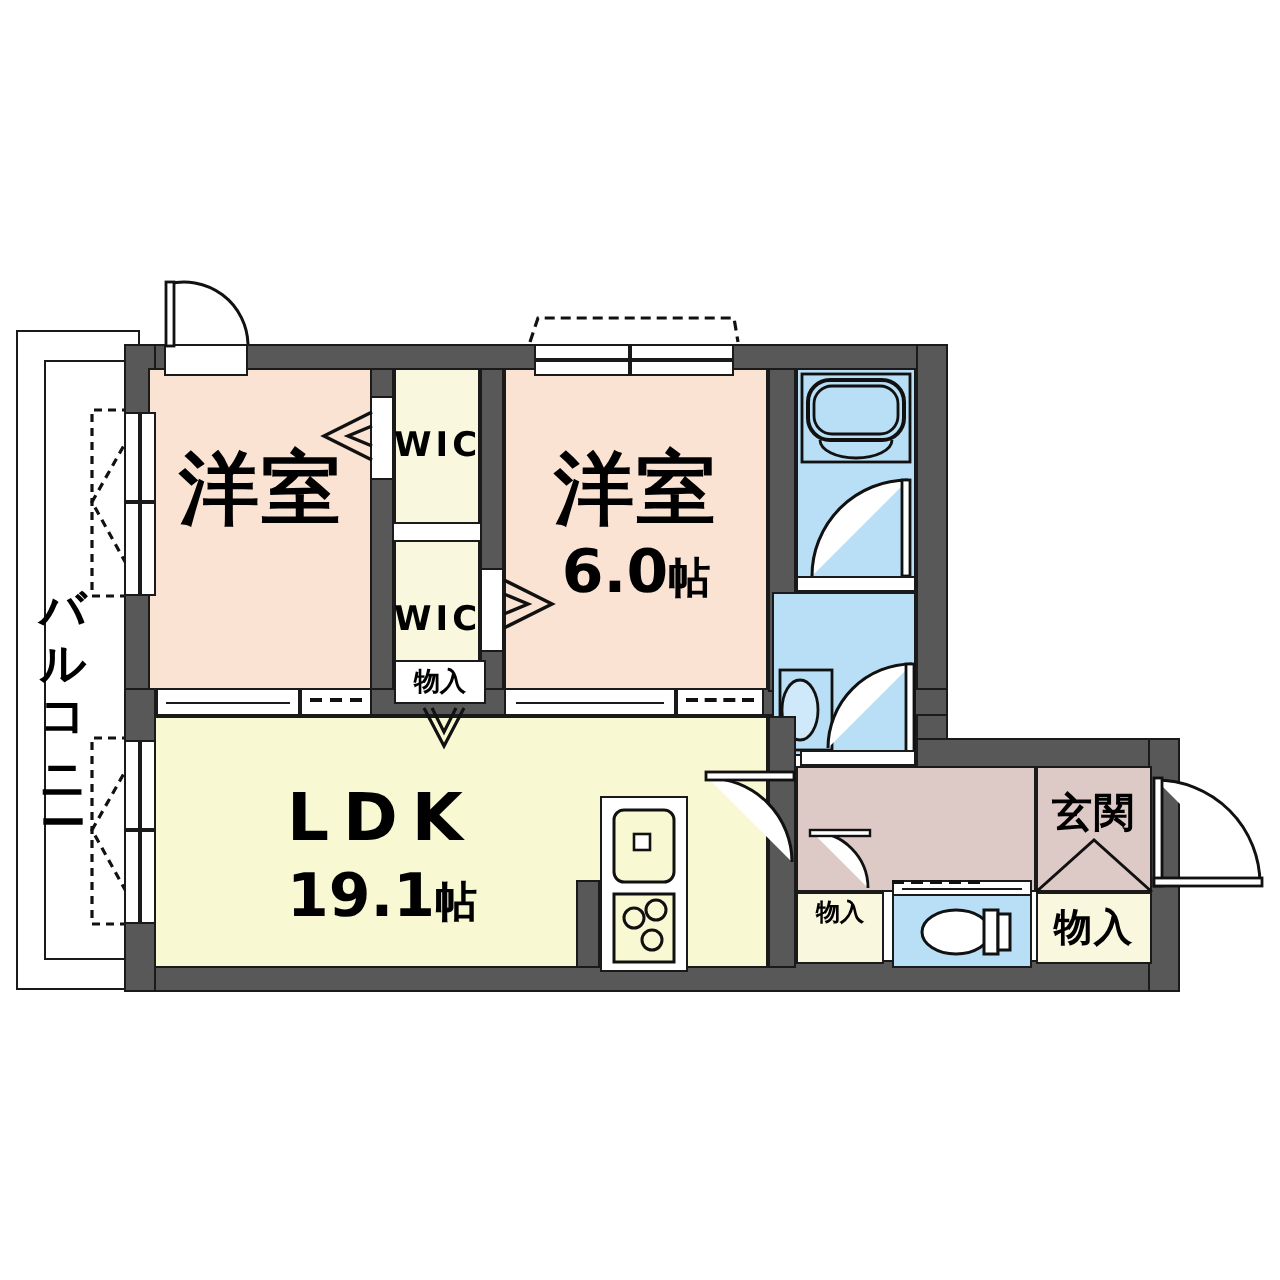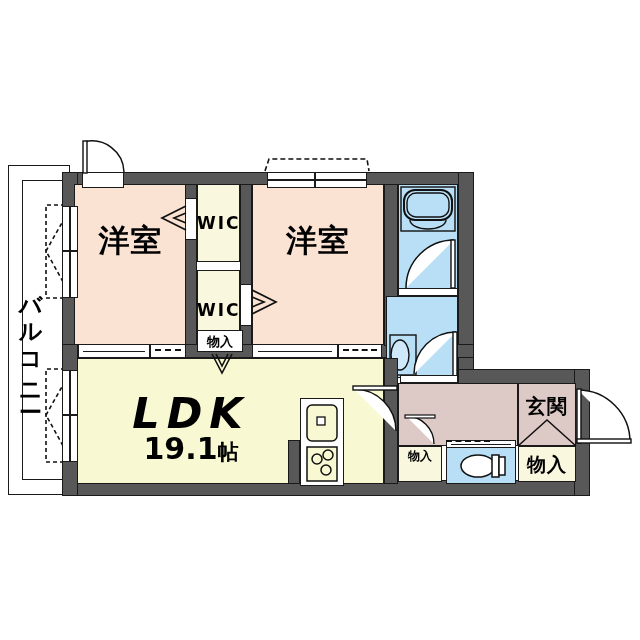--- a/index.html
+++ b/index.html
@@ -9,24 +9,24 @@
   .abs{position:absolute;box-sizing:border-box;}
 
   
   .wall{background:#585858;border:1.5px solid #1a1a1a;}
   .room{border:1.5px solid #1a1a1a;}
   .nb{border:none;}
 
   
   .lbl{position:absolute;color:#000;text-align:center;white-space:nowrap;
        font-weight:700;line-height:1;}
-  .lbl-room{font-size:31px;letter-spacing:1px;}
+  .lbl-room{font-size:40px;letter-spacing:1px;}
   .lbl-area{font-size:30px;letter-spacing:0px;}
   .lbl-area .unit{font-size:21px;}
-  .lbl-ldk{font-size:43px;letter-spacing:7px;font-style:italic;}
+  .lbl-ldk{font-size:33px;letter-spacing:7px;}
   .lbl-wic{font-size:17px;letter-spacing:2px;}
   .lbl-sm{font-size:13px;letter-spacing:0px;}
   .lbl-gen{font-size:20px;letter-spacing:1px;}
   .lbl-mono{font-size:19px;letter-spacing:1px;}
   .vert{writing-mode:vertical-rl;text-orientation:upright;
         font-size:23px;letter-spacing:4px;font-weight:700;}
 
   
   .opening{background:#ffffff;border:1.5px solid #1a1a1a;}
   .slide-h{background:#fff;border:1.5px solid #1a1a1a;}
@@ -94,20 +94,23 @@
   <div class="abs" style="left:210px;top:353px;width:22px;height:20px;">
     <svg width="24" height="22" viewBox="0 0 24 22">
       <path d="M2 1 L12 20 L22 1" fill="none" stroke="#111" stroke-width="1.6"></path>
       <path d="M6 1 L12 13 L18 1" fill="none" stroke="#111" stroke-width="1.6"></path>
     </svg>
   </div>
 
   <div class="lbl lbl-room" style="left:74px;top:225px;width:113px;">洋室</div>
 
   <div class="lbl lbl-room" style="left:252px;top:225px;width:132px;">洋室</div>
+  <div class="lbl lbl-area" style="left:252px;top:272px;width:132px;">
+    <span>6.0</span><span class="unit">帖</span>
+  </div>
 
   <div class="lbl lbl-ldk" style="left:96px;top:392px;width:190px;">LDK</div>
   <div class="lbl lbl-area" style="left:96px;top:434px;width:190px;">
     <span>19.1</span><span class="unit">帖</span>
   </div>
 
   <div class="abs wall" style="left:384px;top:184px;width:14px;height:162px;"></div>
 
   <div class="abs room" style="left:398px;top:184px;width:60px;height:106px;background:#b8dff5;"></div>
 

